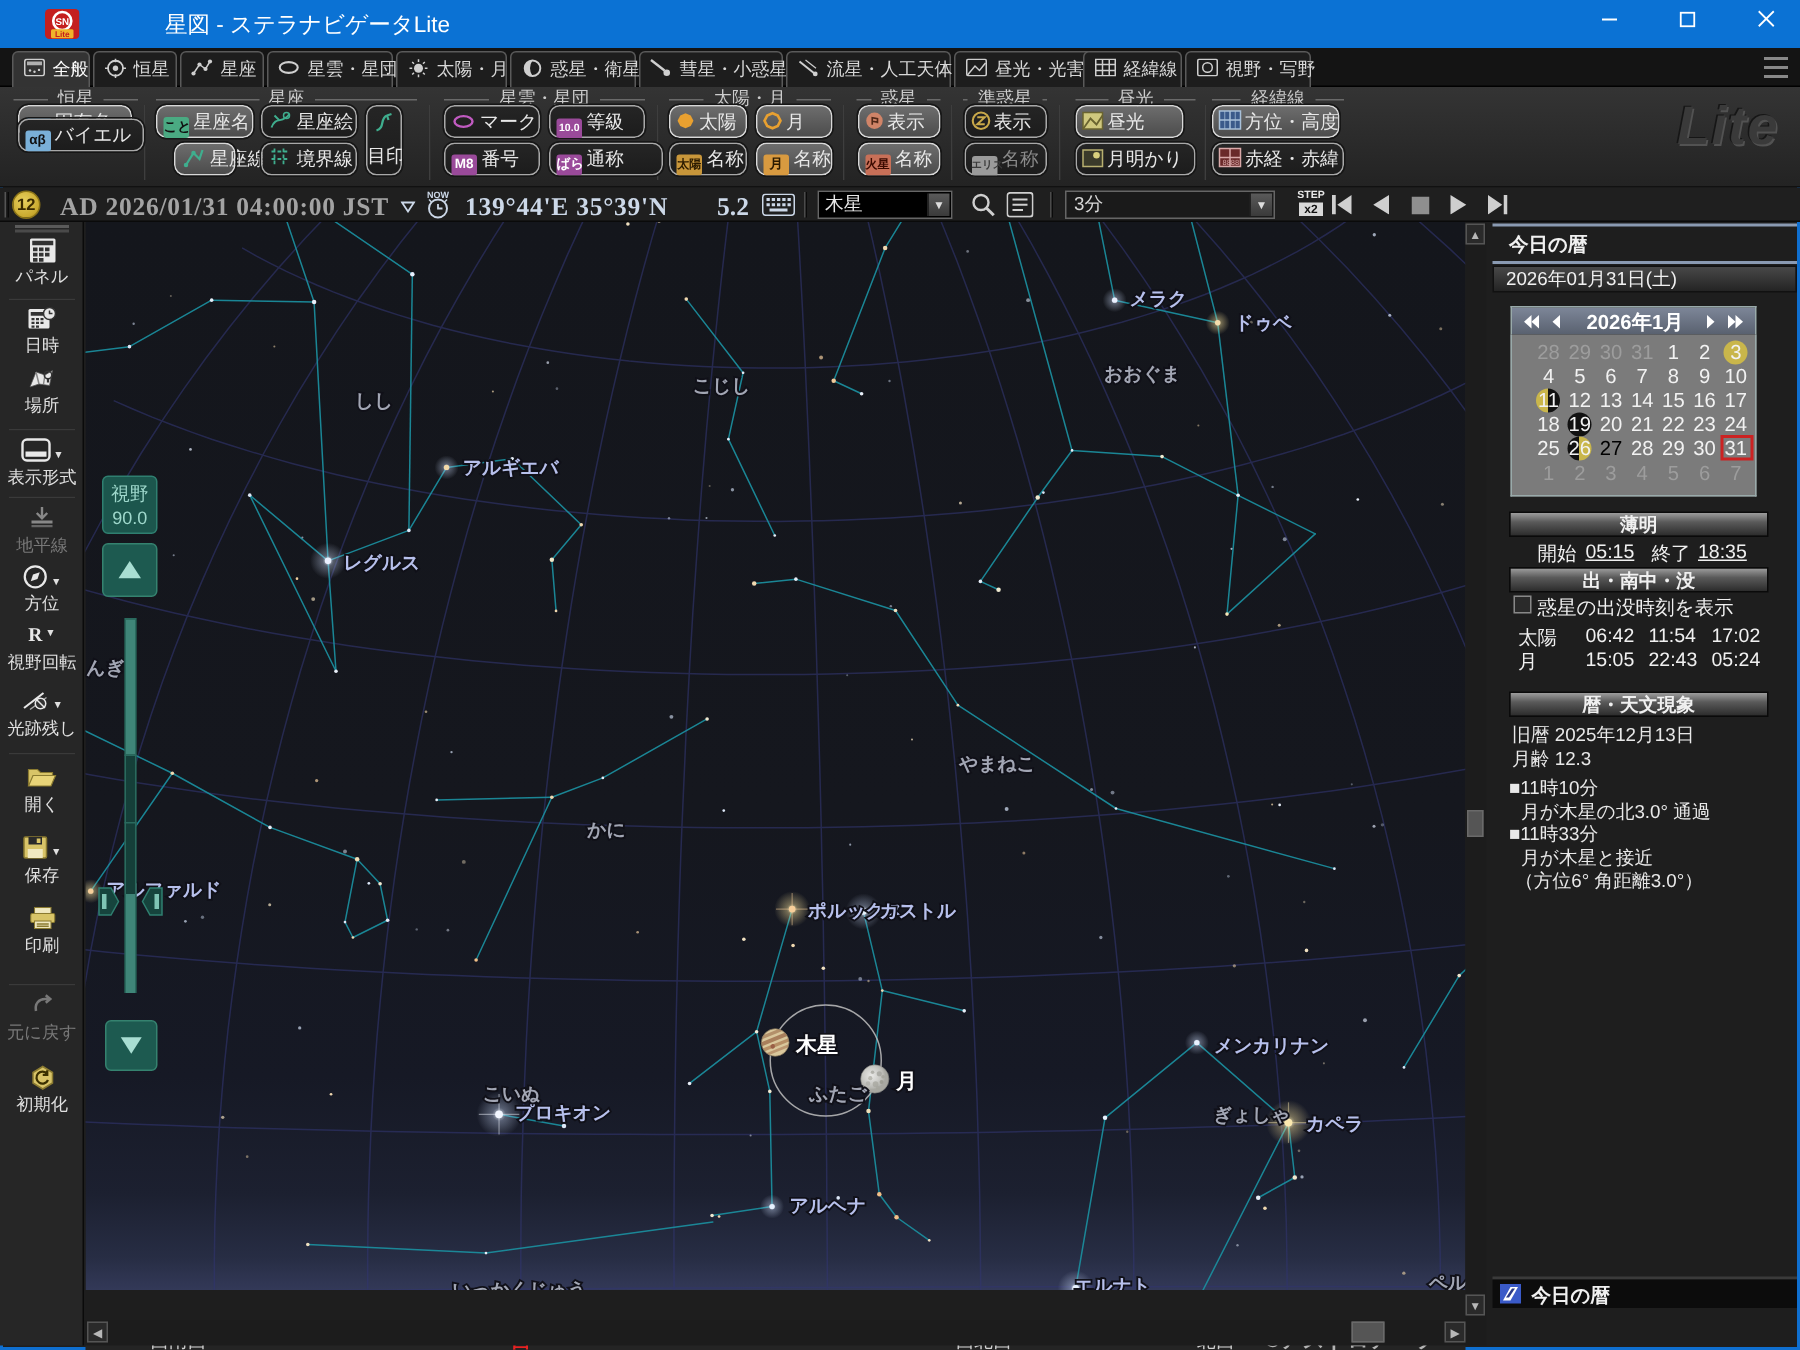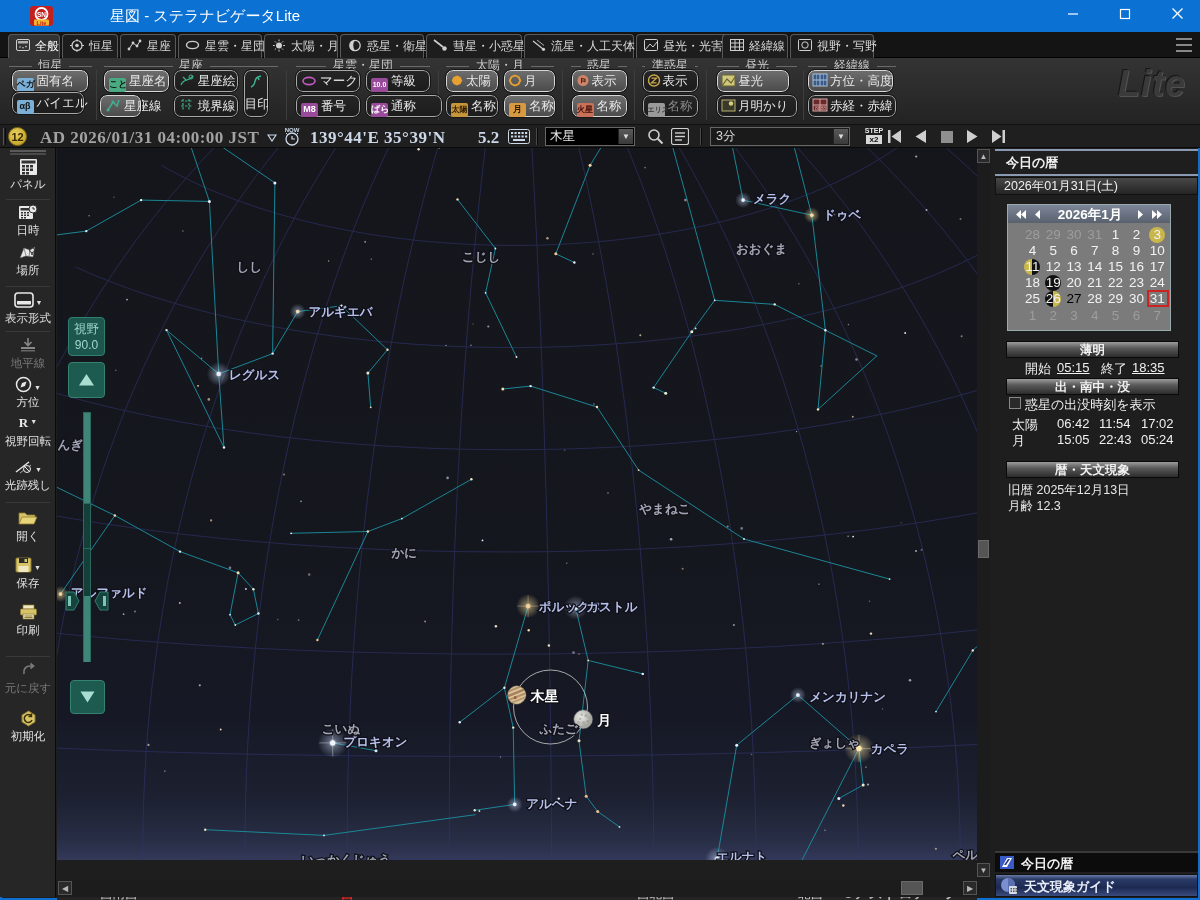--- a/index.html
+++ b/index.html
@@ -180,23 +180,23 @@
     <div class="gline" style="left:808px;width:19.25px"></div>
     <div class="gline" style="left:876.75px;width:19.25px"></div>
     <div style="position:absolute;left:95.5px;top:12px;width:1px;height:50px;background:#141414;border-right:1px solid #3e3e3e"></div>
     <div style="position:absolute;left:285.5px;top:12px;width:1px;height:50px;background:#141414;border-right:1px solid #3e3e3e"></div>
     <div style="position:absolute;left:438px;top:12px;width:1px;height:50px;background:#141414;border-right:1px solid #3e3e3e"></div>
     <div style="position:absolute;left:562px;top:12px;width:1px;height:50px;background:#141414;border-right:1px solid #3e3e3e"></div>
     <div style="position:absolute;left:634px;top:12px;width:1px;height:50px;background:#141414;border-right:1px solid #3e3e3e"></div>
     <div style="position:absolute;left:706px;top:12px;width:1px;height:50px;background:#141414;border-right:1px solid #3e3e3e"></div>
     <div style="position:absolute;left:802.5px;top:12px;width:1px;height:50px;background:#141414;border-right:1px solid #3e3e3e"></div>
     <div class="tbtn on" style="left:11.5px;top:12px;width:76px"><span class="bic" style="background:#7ab0d8;color:#101010;font-size:9px">ペガ</span>固有名</div>
-    <div class="tbtn" style="left:11.5px;top:34px;width:72px"><span class="bic" style="background:#7ab0d8;color:#101010;font-size:9px">αβ</span>バイエル</div>
+    <div class="tbtn" style="left:11.5px;top:21px;width:84px"><span class="bic" style="background:#7ab0d8;color:#101010;font-size:9px">αβ</span>バイエル</div>
     <div class="tbtn on" style="left:104px;top:12px;width:64.5px"><span class="bic" style="background:#4aaa82;color:#101010;font-size:9px">こと</span>星座名</div>
-    <div class="tbtn on" style="left:100px;top:36.5px;width:41px"><svg width="16" height="14" style="vertical-align:-2px;margin:0 3px 0 4px">
+    <div class="tbtn on" style="left:116px;top:36.5px;width:41px"><svg width="16" height="14" style="vertical-align:-2px;margin:0 3px 0 4px">
         <path d="M3 12 L8 4 L12 8 L14 2" fill="none" stroke="#3fae8e" stroke-width="1.5"></path>
         <circle cx="3" cy="12" r="1.5" fill="#3fae8e"></circle>
         <circle cx="8" cy="4" r="1.5" fill="#3fae8e"></circle>
       </svg>星座線</div>
     <div class="tbtn" style="left:173.8px;top:12px;width:64px"><svg width="16" height="14" style="vertical-align:-2px;margin:0 3px 0 4px">
         <path d="M2 12 C5 4 9 10 14 3 M4 4 L7 7" fill="none" stroke="#3fae8e" stroke-width="1.3"></path>
         <circle cx="12" cy="4" r="2" fill="none" stroke="#3fae8e"></circle>
       </svg>星座絵</div>
     <div class="tbtn" style="left:173.8px;top:36.5px;width:64px"><svg width="16" height="14" style="vertical-align:-2px;margin:0 3px 0 4px">
         <path d="M2 3 L14 3 M2 8 L14 8 M4 1 L4 13 M10 1 L10 13" fill="none" stroke="#3fae8e" stroke-width="1.2" stroke-dasharray="2.5 1.5"></path>
@@ -955,37 +955,22 @@
       <span style="position:absolute;left:104px">11:54</span>
       <span style="position:absolute;left:146px">17:02</span>
     </div>
     <div style="position:absolute;left:0;top:284px;font-size:13px;color:#f0f0f0">
       <span style="position:absolute;left:62px">15:05</span>
       <span style="position:absolute;left:104px">22:43</span>
       <span style="position:absolute;left:146px">05:24</span>
     </div>
     <div class="rphead" style="top:313px">暦・天文現象</div>
     <div style="position:absolute;left:13px;top:335px;font-size:12.5px;color:#e8e8e8;line-height:15.5px">旧暦 2025年12月13日<br>月齢 12.3</div>
+    <div style="position:absolute;left:11px;top:370px;font-size:12.5px;color:#e8e8e8;line-height:15.5px">■11時10分<br><span style="padding-left:8px">月が木星の北3.0° 通過</span><br>■11時33分<br><span style="padding-left:8px">月が木星と接近</span><br><span style="padding-left:4px">（方位6° 角距離3.0°）</span></div>
     <div style="position:absolute;left:0;top:703px;width:203px;height:2px;background:#3a3a3a"></div>
     <div style="position:absolute;left:0;top:705px;width:203px;height:19px;background:#0c0c0c">
       <svg style="position:absolute;left:4px;top:2px" width="16" height="15">
         <rect x="1" y="1" width="14" height="13" fill="#3a5ac8"></rect>
         <path d="M3 12 L8 3 L13 3 L8 12 Z" fill="#fff"></path>
         <path d="M5 10 L9 4 L11 4 L7 10 Z" fill="#2a3a88"></path>
       </svg>
       <span style="position:absolute;left:26px;top:2px;font-size:13px;font-weight:bold;color:#f0f0f0">今日の暦</span>
     </div>
-    <div style="position:absolute;left:0;top:726px;width:203px;height:23px;background:linear-gradient(#6a7aa8,#2a3a66 20%,#1c2a52 60%,#3a4a7c);border:1px solid #111">
-      <svg style="position:absolute;left:4px;top:2px" width="19" height="18">
-        <circle cx="8" cy="8" r="7" fill="#7a8fd0"></circle>
-        <path d="M8 1 A7 7 0 0 1 8 15 Z" fill="#5a6fb0"></path>
-        <rect x="9" y="9" width="8" height="8" rx="1" fill="#d8dce8"></rect>
-        <g fill="#555">
-          <rect x="10.5" y="11" width="1.5" height="1.5"></rect>
-          <rect x="13" y="11" width="1.5" height="1.5"></rect>
-          <rect x="15.5" y="11" width="1.5" height="1.5"></rect>
-          <rect x="10.5" y="13.5" width="1.5" height="1.5"></rect>
-          <rect x="13" y="13.5" width="1.5" height="1.5"></rect>
-          <rect x="15.5" y="13.5" width="1.5" height="1.5"></rect>
-        </g>
-      </svg>
-      <span style="position:absolute;left:28px;top:3px;font-size:13px;font-weight:bold;color:#e8ecf8">天文現象ガイド</span>
-    </div>
   </div>
 </body></html>

